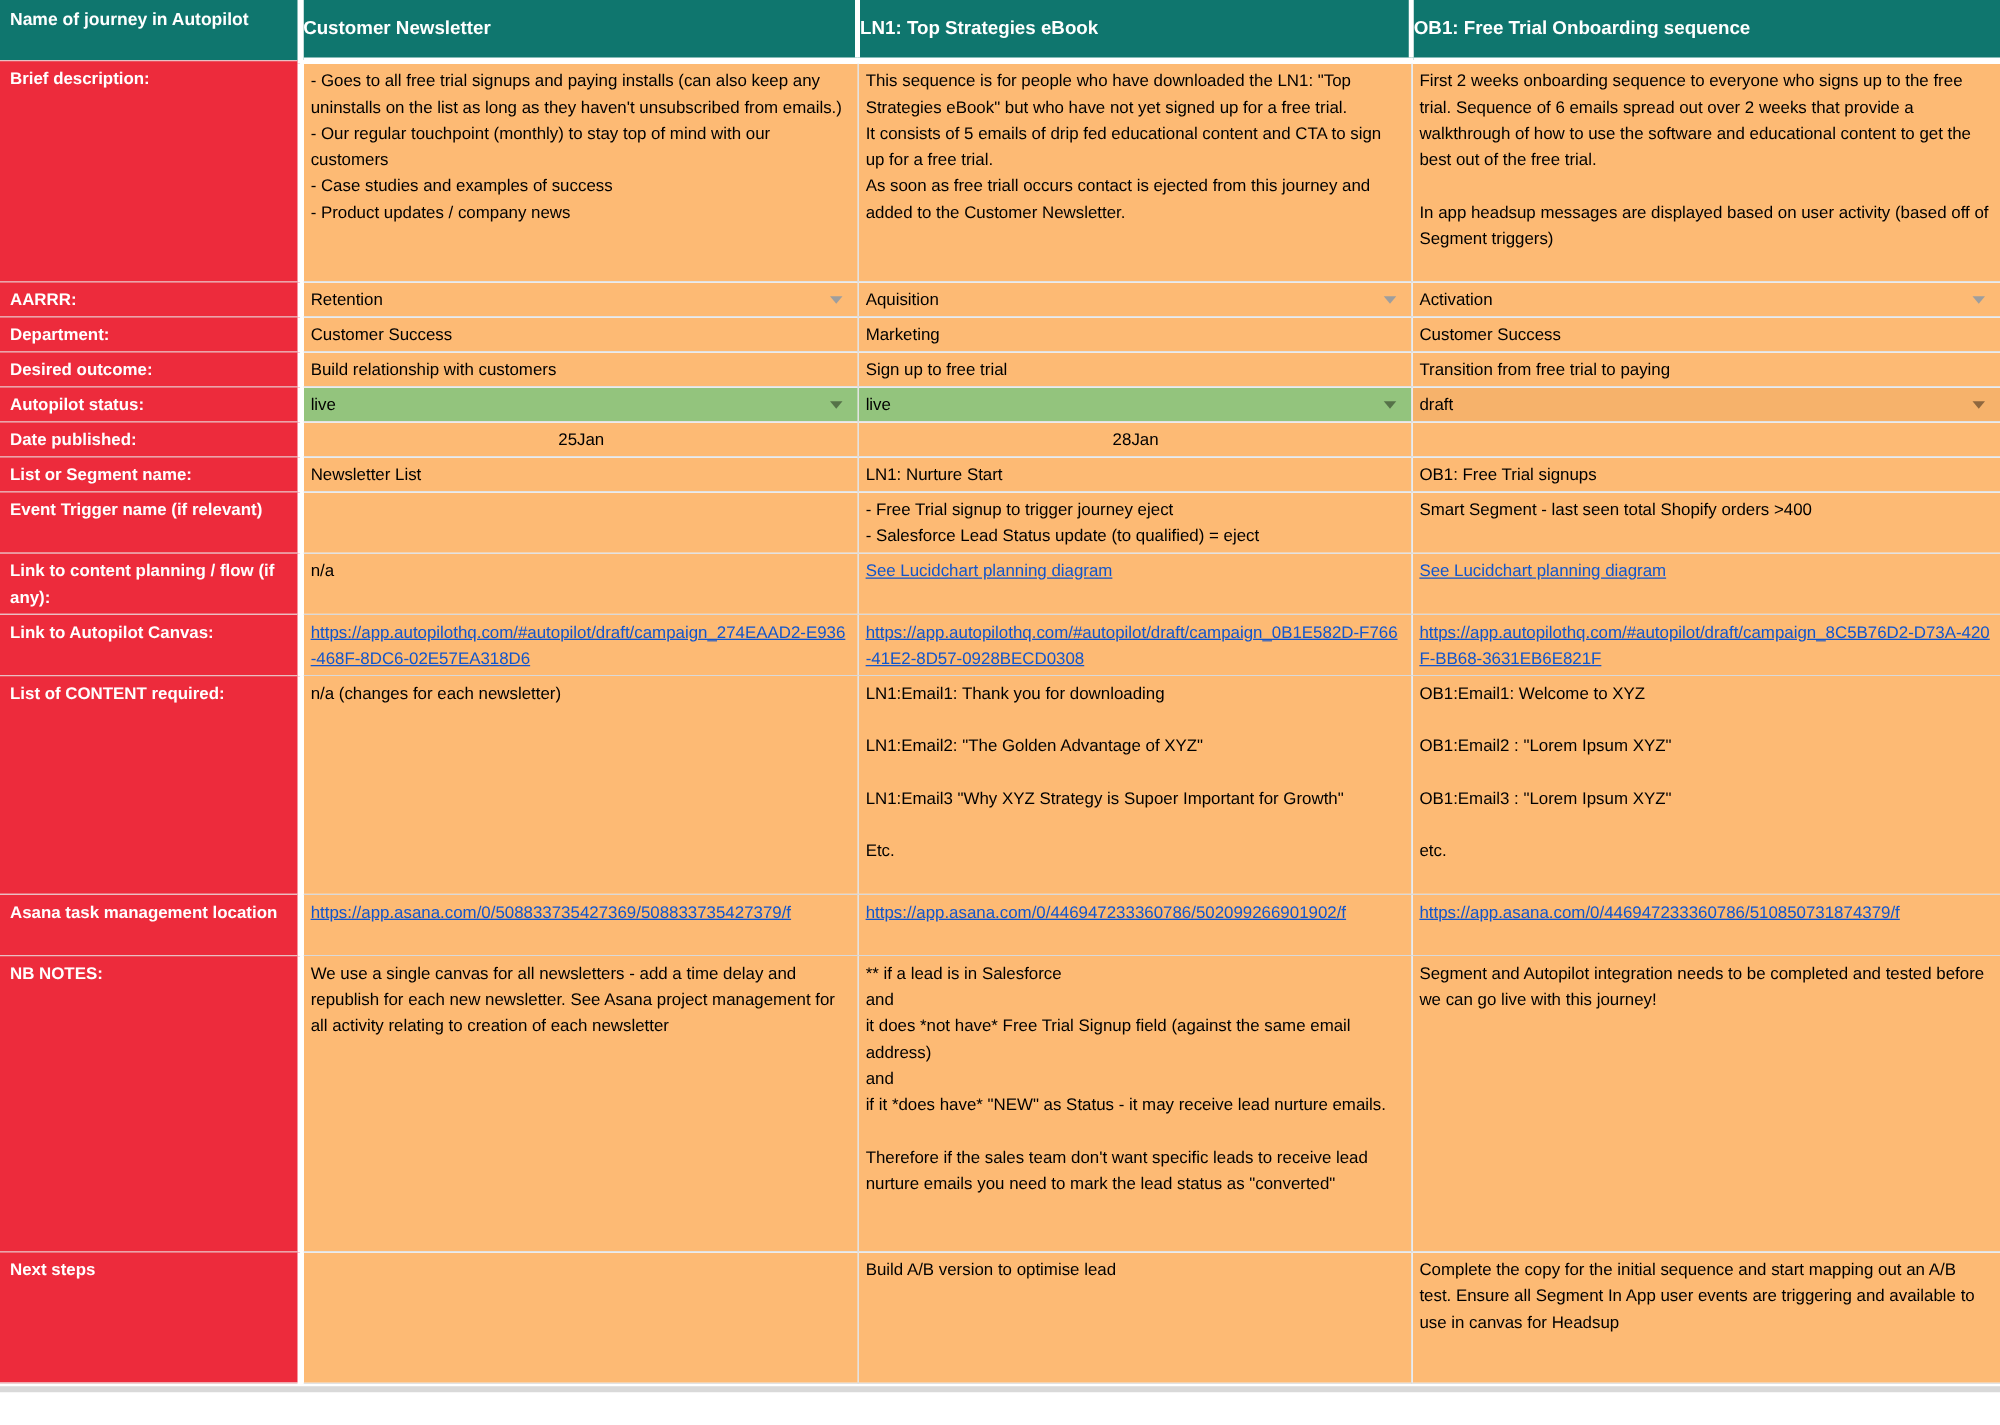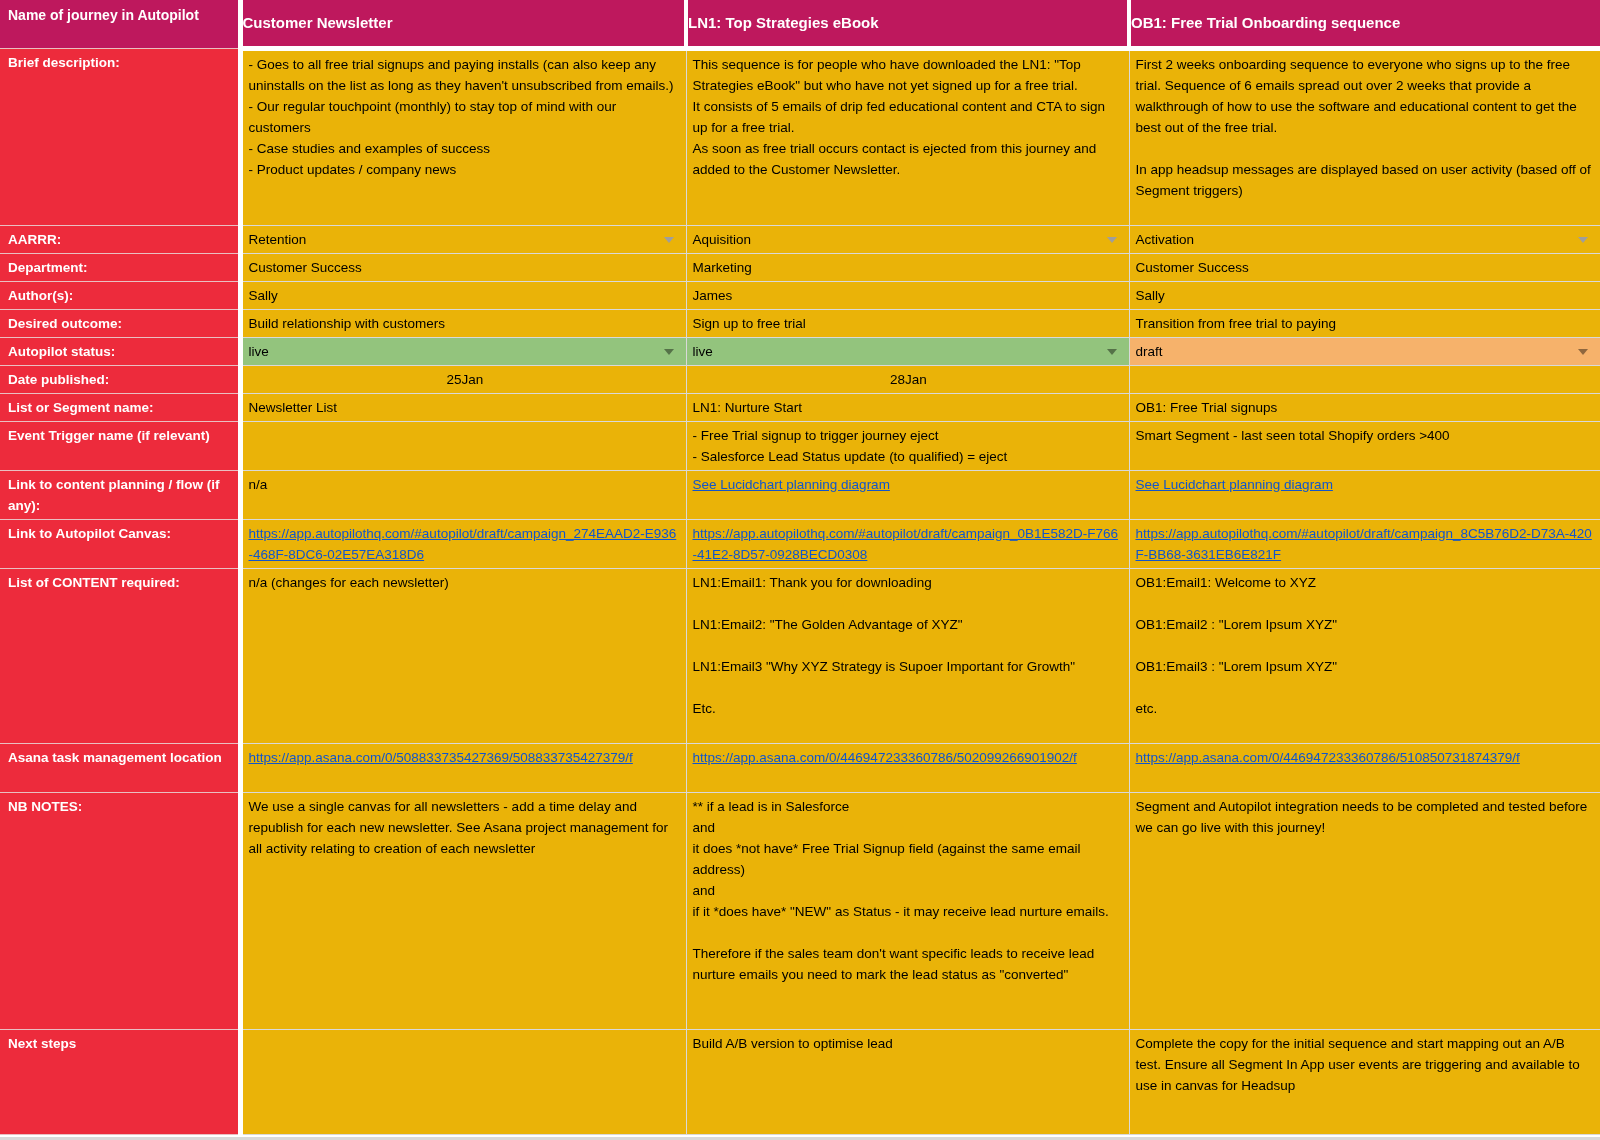--- a/index.html
+++ b/index.html
@@ -9,21 +9,21 @@
     font-family: "Liberation Sans", sans-serif;
     color: #000;
   }
   table.sheet {
     width: 1600px;
     table-layout: fixed;
     border-collapse: collapse;
   }
   
   thead th {
-    background: #be185d;
+    background: #0f766e;
     color: #fff;
     height: 48px;
     vertical-align: middle;
   }
   thead th.corner {
     text-align: left;
     vertical-align: top;
     font-size: 14px;
     line-height: 20px;
     padding: 5px 8px;
@@ -45,21 +45,21 @@
     vertical-align: top;
     font-size: 13.5px;
     font-weight: bold;
     line-height: 21px;
     padding: 3px 8px;
     border-right: 5px solid #fff;
     border-bottom: 1px solid #e9bfc2;
   }
   
   td.cell {
-    background: #eab308;
+    background: #fdba74;
     border: 1px solid #d9d9d9;
     vertical-align: top;
     font-size: 13.5px;
     line-height: 21px;
     padding: 3px 6px;
     position: relative;
     overflow: hidden;
   }
   td.cell .cell-text { white-space: pre-wrap; }
   td.cell.right { text-align: center; padding-right: 4px; }
@@ -124,26 +124,20 @@
         <td class="cell"><span class="cell-text">Retention</span><span class="dd-arrow"></span></td>
         <td class="cell"><span class="cell-text">Aquisition</span><span class="dd-arrow"></span></td>
         <td class="cell"><span class="cell-text">Activation</span><span class="dd-arrow"></span></td>
       </tr>
       <tr style="height: 28px;">
         <th class="row-label">Department:</th>
         <td class="cell"><span class="cell-text">Customer Success</span></td>
         <td class="cell"><span class="cell-text">Marketing</span></td>
         <td class="cell"><span class="cell-text">Customer Success</span></td>
       </tr>
-      <tr style="height: 28px;">
-        <th class="row-label">Author(s):</th>
-        <td class="cell"><span class="cell-text">Sally</span></td>
-        <td class="cell"><span class="cell-text">James</span></td>
-        <td class="cell"><span class="cell-text">Sally</span></td>
-      </tr>
       <tr style="height: 16px;">
         <th class="row-label">Desired outcome:</th>
         <td class="cell"><span class="cell-text">Build relationship with customers</span></td>
         <td class="cell"><span class="cell-text">Sign up to free trial</span></td>
         <td class="cell"><span class="cell-text">Transition from free trial to paying</span></td>
       </tr>
       <tr style="height: 28px;">
         <th class="row-label">Autopilot status:</th>
         <td class="cell" style="background: rgb(147, 196, 125);"><span class="cell-text">live</span><span class="dd-arrow dark"></span></td>
         <td class="cell" style="background: rgb(147, 196, 125);"><span class="cell-text">live</span><span class="dd-arrow dark"></span></td>

